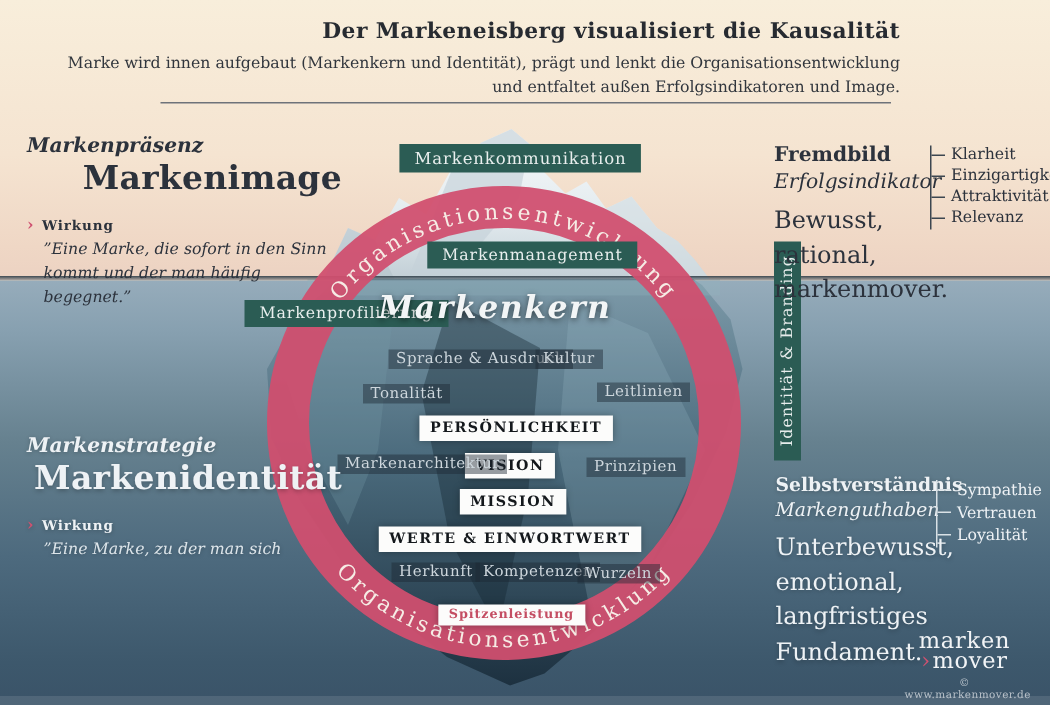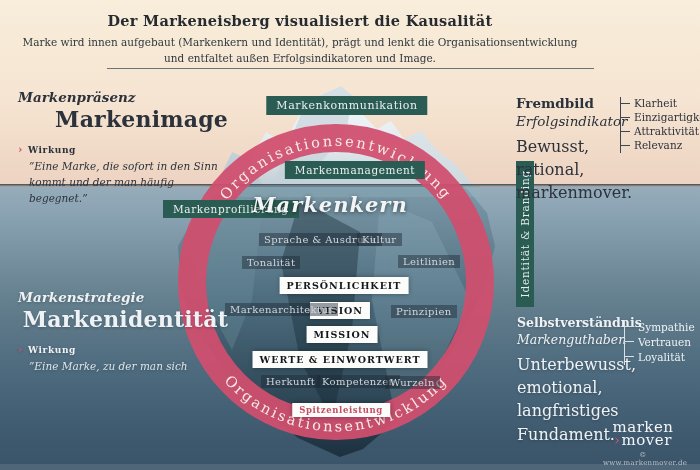--- a/index.html
+++ b/index.html
@@ -11,21 +11,21 @@
   .sky   { position:absolute; left:0; top:0; width:700px; height:187px;
            background:linear-gradient(180deg,#f8eedb 0%,#f5e4d1 55%,#efd7c5 88%,#ecd2c2 100%); }
   .sea   { position:absolute; left:0; top:187px; width:700px; height:283px;
            background:linear-gradient(180deg,#96acbb 0%,#87a0b0 12%,#66818f 38%,#4d6a7e 65%,#3d586c 90%,#3a5368 100%); }
   .horizon { position:absolute; left:0; top:184px; width:700px; height:3px; z-index:2;
            background:linear-gradient(180deg,rgba(52,66,76,.95),rgba(90,110,122,.35)); }
   .footer-strip { position:absolute; left:0; bottom:0; width:700px; height:6px; z-index:2;
            background:rgba(130,145,160,.30); }
 
   
-  .header { position:absolute; left:0; top:12px; width:600px; text-align:center; z-index:6; color:#272b31; }
+  .header { position:absolute; left:0; top:12px; width:600px; text-align:right; z-index:6; color:#272b31; }
   .header .title { font-size:14.5px; font-weight:bold; letter-spacing:.3px; }
   .header .sub { margin-top:6px; font-size:10.5px; line-height:1.5; color:#31363d; }
   .header-rule { position:absolute; left:107px; top:68px; width:487px; height:1px; background:#6e737a; z-index:6; }
 
   
   .berg-svg { position:absolute; left:0; top:0; z-index:1; }
 
   
   .ring { position:absolute; left:178px; top:124px; width:316px; height:316px; border-radius:50%;
           border:28px solid rgba(208,79,110,.94); z-index:3; }

